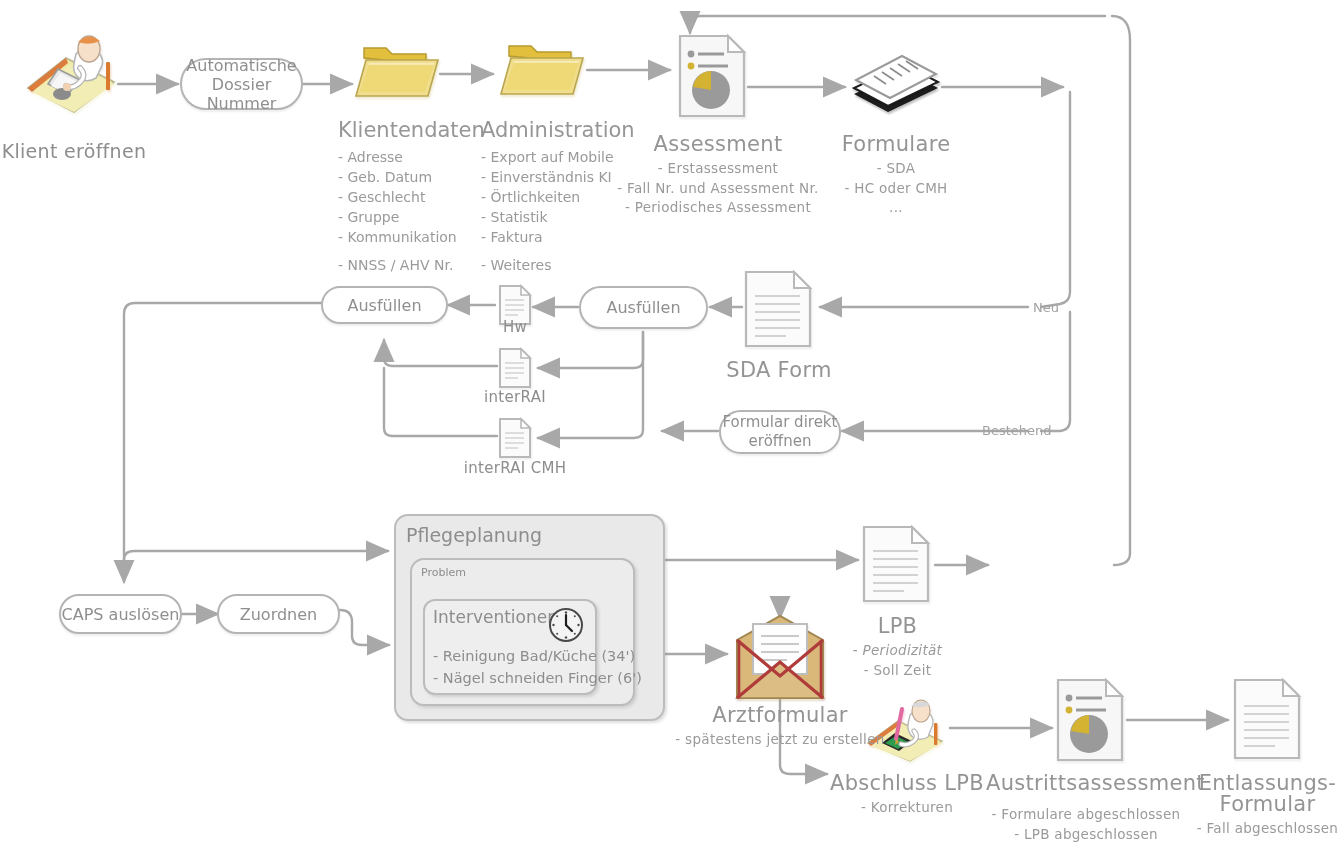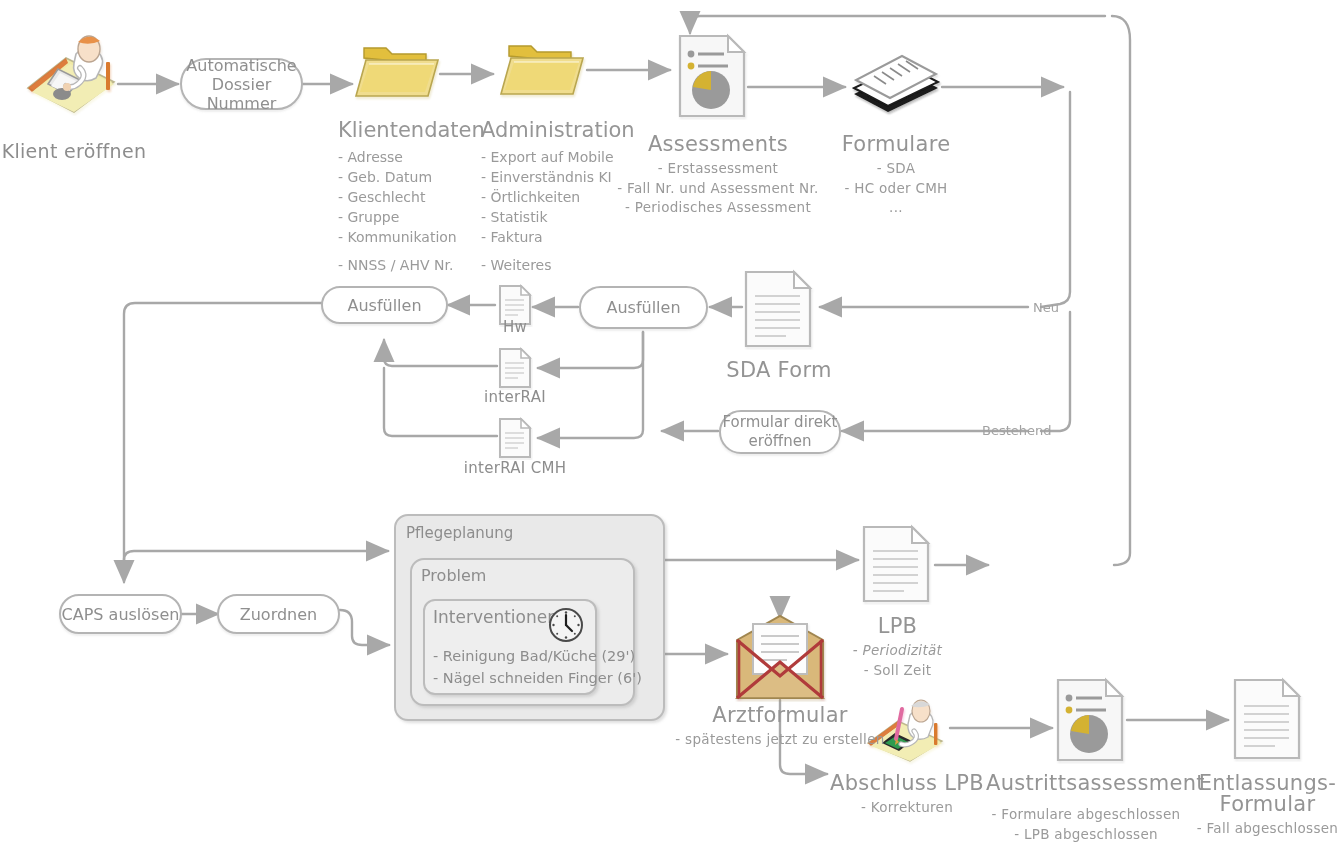--- a/index.html
+++ b/index.html
@@ -95,21 +95,21 @@
     position: absolute;
     box-sizing: border-box;
     border: 2.2px solid #bcbcbc;
     border-radius: 14px;
     background: #e9e9e9;
     box-shadow: 2px 2px 3px rgba(140,140,140,.28);
   }
   .box-label {
     position: absolute;
     color: #8d8d8d;
-    font-size: 15px;
+    font-size: 19px;
     white-space: nowrap;
   }
   .box-inner-list {
     position: absolute;
     color: #8d8d8d;
     font-size: 14.5px;
     line-height: 22px;
     white-space: nowrap;
   }
 
@@ -457,21 +457,21 @@
   <div class="pill" style="left:217px; top:594px; width:123px; height:40px;">
     <span>Zuordnen</span>
   </div>
 
 
   <div class="boxwrap" style="left:394px; top:514px; width:271px; height:207px;">
     <div class="box-label" style="left:10px; top:8px;">Pflegeplanung</div>
   </div>
 
   <div class="boxwrap" style="left:410px; top:558px; width:225px; height:148px; background:#ececec;">
-    <div class="box-label" style="left:9px; top:6px; font-size:16px;">Problem</div>
+    <div class="box-label" style="left:9px; top:6px; font-size:11px;">Problem</div>
   </div>
 
   <div class="boxwrap" style="left:423px; top:599px; width:174px; height:96px; background:#eeeeee; border-radius:12px;">
     <div class="box-label" style="left:8px; top:6px; font-size:17px;">Interventionen</div>
     <div class="icon" style="left:120px; top:3px; width:42px; height:42px;">
       <svg width="42" height="42" viewBox="0 0 42 42">
         <circle cx="21" cy="21" r="16" fill="#f4f4f4" stroke="#4a4a4a" stroke-width="2"></circle>
         <g fill="#4a4a4a">
           <circle cx="21" cy="8.5" r="1.2"></circle>
             <circle cx="33.5" cy="21" r="1.2"></circle>
@@ -480,21 +480,21 @@
           <circle cx="29.8" cy="12.2" r="1"></circle>
             <circle cx="29.8" cy="29.8" r="1"></circle>
           <circle cx="12.2" cy="29.8" r="1"></circle>
             <circle cx="12.2" cy="12.2" r="1"></circle>
         </g>
         <path d="M21,21 L21,11" stroke="#1f1f1f" stroke-width="2.2" stroke-linecap="round"></path>
         <path d="M21,21 L27,27" stroke="#1f1f1f" stroke-width="2.2" stroke-linecap="round"></path>
       </svg>
     </div>
     <div class="box-inner-list" style="left:8px; top:44px;">
-      <span>- Reinigung Bad/Küche (29')</span><br>
+      <span>- Reinigung Bad/Küche (34')</span><br>
       <span>- Nägel schneiden Finger (6')</span>
     </div>
   </div>
 
   <div class="nodecaption" style="left:0px; top:142px; width:148px; font-size:19px;">
     <span>Klient eröffnen</span>
   </div>
 
   <div class="listblock" style="left:338px; top:117px;">
     <span class="hd">Klientendaten</span>
@@ -512,21 +512,21 @@
     <span>- Export auf Mobile</span><br>
     <span>- Einverständnis KI</span><br>
     <span>- Örtlichkeiten</span><br>
     <span>- Statistik</span><br>
     <span>- Faktura</span>
     <span class="gap"></span>
     <span>- Weiteres</span>
   </div>
 
   <div class="nodecaption" style="left:562px; top:134px; width:312px;">
-    <span class="cap-title">Assessments</span>
+    <span class="cap-title">Assessment</span>
     <span class="cap-sub" style="margin-top:2px;">- Erstassessment</span>
     <span class="cap-sub">- Fall Nr. und Assessment Nr.</span>
     <span class="cap-sub">- Periodisches Assessment</span>
   </div>
 
   <div class="nodecaption" style="left:811px; top:134px; width:170px;">
     <span class="cap-title">Formulare</span>
     <span class="cap-sub" style="margin-top:2px;">- SDA</span>
     <span class="cap-sub">- HC oder CMH</span>
     <span class="cap-sub">...</span>

